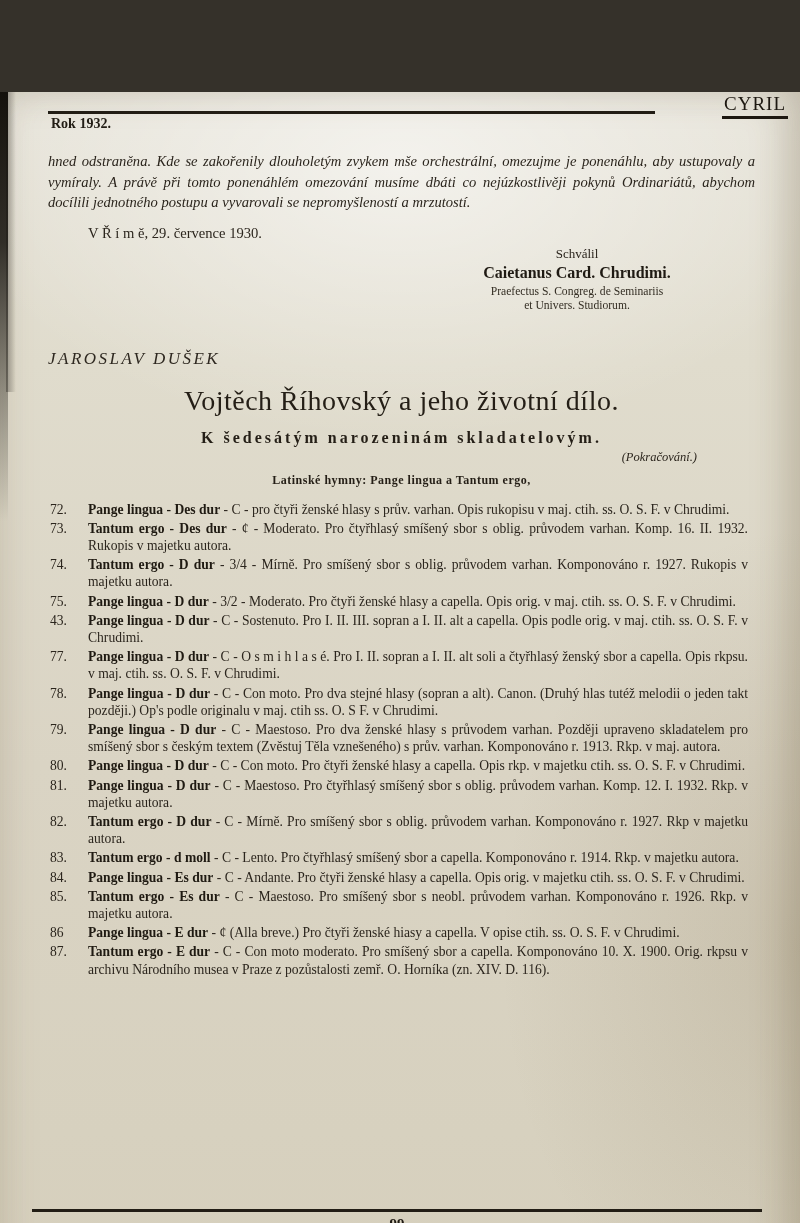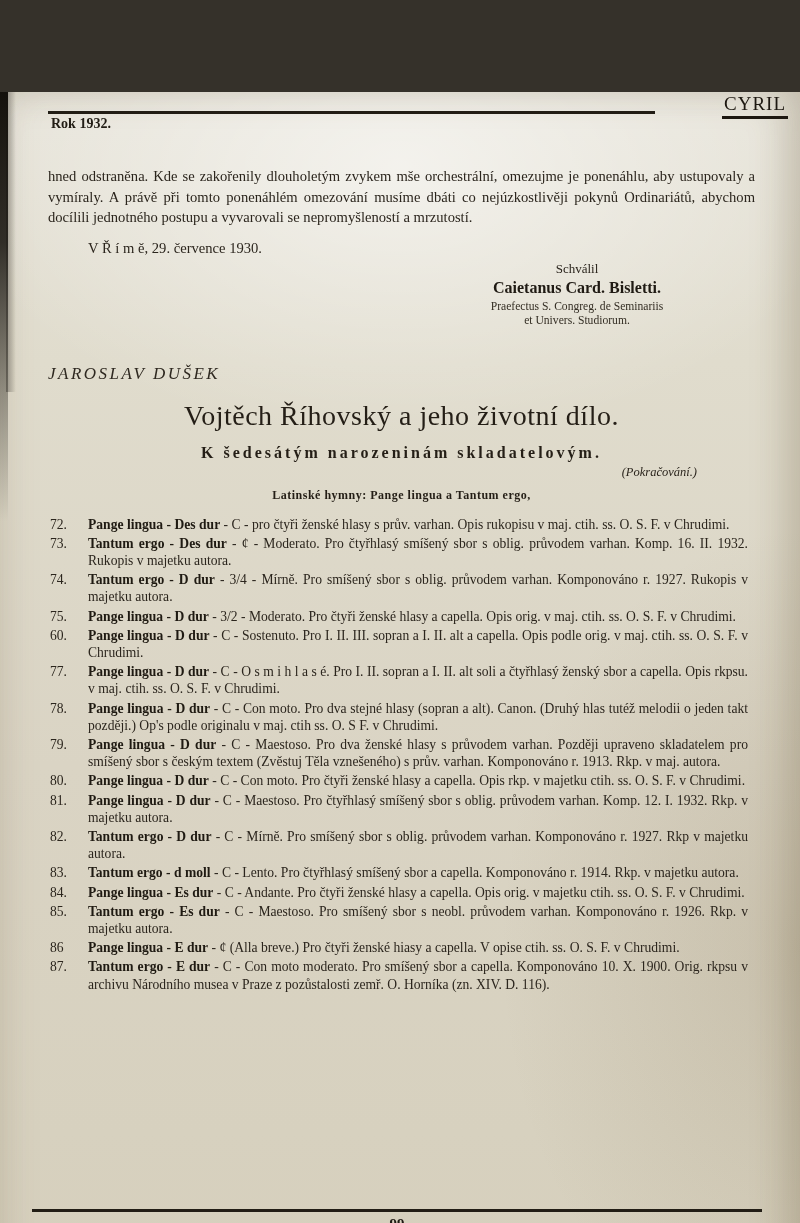--- a/index.html
+++ b/index.html
@@ -31,21 +31,21 @@
   .mast-rule{position:absolute;left:0;right:100px;top:19px;height:0;
     border-top:3px solid #221d15;}
   .journal-title{
     position:absolute;right:-33px;top:1px;
     font-weight:normal;font-size:19px;letter-spacing:1px;color:#1d1811;
     border-bottom:3px solid #1d1811;padding:0 2px 1px 2px;
   }
   .journal-year{position:absolute;left:3px;top:24px;font-weight:bold;font-size:14px;color:#221d15;}
   
   .intro-para{
-    margin:28px 0 0 0;font-size:14.6px;line-height:20.5px;text-align:justify;
+    margin:13px 0 0 0;font-size:14.6px;line-height:20.5px;text-align:justify;font-style:italic;
   }
   .dateline{margin:12px 0 0 0;padding-left:40px;font-size:14.6px;}
   .sig{width:300px;margin:4px 28px 0 auto;text-align:center;}
   .sig-approval{font-size:13px;}
   .sig-name{font-size:16px;font-weight:bold;margin-top:2px;color:#1f1a13;}
   .sig-title{font-size:11.6px;line-height:14px;color:#332d23;}
   .sig-title.first{margin-top:3px;}
   
   .author{margin-top:36px;font-style:italic;font-size:17px;letter-spacing:2.5px;color:#2e2820;}
   .article-title{margin:16px 0 0 0;text-align:center;font-weight:normal;font-size:28px;letter-spacing:0.5px;color:#241e16;}
@@ -76,37 +76,37 @@
     <div class="mast-rule"></div>
     <span class="journal-year">Rok 1932.</span>
     <span class="journal-title">CYRIL</span>
   </div>
 
   <p class="intro-para">hned odstraněna. Kde se zakořenily dlouholetým zvykem mše orchestrální, omezujme je ponenáhlu, aby ustupovaly a vymíraly. A právě při tomto ponenáhlém omezování musíme dbáti co nejúzkostlivěji pokynů Ordinariátů, abychom docílili jednotného postupu a vyvarovali se nepromyšleností a mrzutostí.</p>
   <p class="dateline">V Ř í m ě, 29. července 1930.</p>
 
   <div class="sig">
     <div class="sig-approval">Schválil</div>
-    <div class="sig-name">Caietanus Card. Bisletti.</div>
+    <div class="sig-name">Caietanus Card. Chrudimi.</div>
     <div class="sig-title first">Praefectus S. Congreg. de Seminariis</div>
     <div class="sig-title">et Univers. Studiorum.</div>
   </div>
 
   <div class="author">JAROSLAV DUŠEK</div>
   <h1 class="article-title">Vojtěch Říhovský a jeho životní dílo.</h1>
   <h2 class="article-subtitle">K šedesátým narozeninám skladatelovým.</h2>
   <div class="continuation">(Pokračování.)</div>
   <h3 class="section-heading">Latinské hymny: Pange lingua a Tantum ergo,</h3>
 
   <ol class="works">
     <li class="work"><span class="num">72.</span><span class="wt">Pange lingua - Des dur</span> <span>- C - pro čtyři ženské hlasy s prův. varhan. Opis rukopisu v maj. ctih. ss. O. S. F. v Chrudimi.</span></li>
     <li class="work"><span class="num">73.</span><span class="wt">Tantum ergo - Des dur</span> <span>- ¢ - Moderato. Pro čtyřhlasý smíšený sbor s oblig. průvodem varhan. Komp. 16. II. 1932. Rukopis v majetku autora.</span></li>
     <li class="work"><span class="num">74.</span><span class="wt">Tantum ergo - D dur</span> <span>- 3/4 - Mírně. Pro smíšený sbor s oblig. průvodem varhan. Komponováno r. 1927. Rukopis v majetku autora.</span></li>
     <li class="work"><span class="num">75.</span><span class="wt">Pange lingua - D dur</span> <span>- 3/2 - Moderato. Pro čtyři ženské hlasy a capella. Opis orig. v maj. ctih. ss. O. S. F. v Chrudimi.</span></li>
-    <li class="work"><span class="num">60.</span><span class="wt">Pange lingua - D dur</span> <span>- C - Sostenuto. Pro I. II. III. sopran a I. II. alt a capella. Opis podle orig. v maj. ctih. ss. O. S. F. v Chrudimi.</span></li>
+    <li class="work"><span class="num">43.</span><span class="wt">Pange lingua - D dur</span> <span>- C - Sostenuto. Pro I. II. III. sopran a I. II. alt a capella. Opis podle orig. v maj. ctih. ss. O. S. F. v Chrudimi.</span></li>
     <li class="work"><span class="num">77.</span><span class="wt">Pange lingua - D dur</span> <span>- C - O s m i h l a s é. Pro I. II. sopran a I. II. alt soli a čtyřhlasý ženský sbor a capella. Opis rkpsu. v maj. ctih. ss. O. S. F. v Chrudimi.</span></li>
     <li class="work"><span class="num">78.</span><span class="wt">Pange lingua - D dur</span> <span>- C - Con moto. Pro dva stejné hlasy (sopran a alt). Canon. (Druhý hlas tutéž melodii o jeden takt později.) Op's podle originalu v maj. ctih ss. O. S F. v Chrudimi.</span></li>
     <li class="work"><span class="num">79.</span><span class="wt">Pange lingua - D dur</span> <span>- C - Maestoso. Pro dva ženské hlasy s průvodem varhan. Později upraveno skladatelem pro smíšený sbor s českým textem (Zvěstuj Těla vznešeného) s prův. varhan. Komponováno r. 1913. Rkp. v maj. autora.</span></li>
     <li class="work"><span class="num">80.</span><span class="wt">Pange lingua - D dur</span> <span>- C - Con moto. Pro čtyři ženské hlasy a capella. Opis rkp. v majetku ctih. ss. O. S. F. v Chrudimi.</span></li>
     <li class="work"><span class="num">81.</span><span class="wt">Pange lingua - D dur</span> <span>- C - Maestoso. Pro čtyřhlasý smíšený sbor s oblig. průvodem varhan. Komp. 12. I. 1932. Rkp. v majetku autora.</span></li>
     <li class="work"><span class="num">82.</span><span class="wt">Tantum ergo - D dur</span> <span>- C - Mírně. Pro smíšený sbor s oblig. průvodem varhan. Komponováno r. 1927. Rkp v majetku autora.</span></li>
     <li class="work"><span class="num">83.</span><span class="wt">Tantum ergo - d moll</span> <span>- C - Lento. Pro čtyřhlasý smíšený sbor a capella. Komponováno r. 1914. Rkp. v majetku autora.</span></li>
     <li class="work"><span class="num">84.</span><span class="wt">Pange lingua - Es dur</span> <span>- C - Andante. Pro čtyři ženské hlasy a capella. Opis orig. v majetku ctih. ss. O. S. F. v Chrudimi.</span></li>
     <li class="work"><span class="num">85.</span><span class="wt">Tantum ergo - Es dur</span> <span>- C - Maestoso. Pro smíšený sbor s neobl. průvodem varhan. Komponováno r. 1926. Rkp. v majetku autora.</span></li>
     <li class="work"><span class="num">86</span><span class="wt">Pange lingua - E dur</span> <span>- ¢ (Alla breve.) Pro čtyři ženské hiasy a capella. V opise ctih. ss. O. S. F. v Chrudimi.</span></li>

